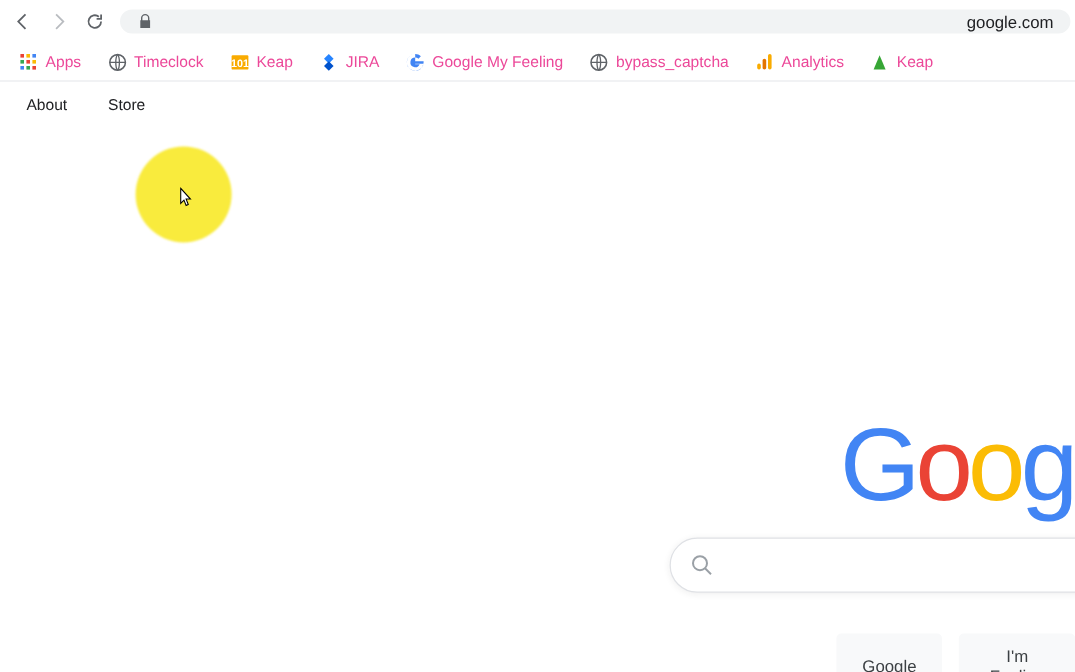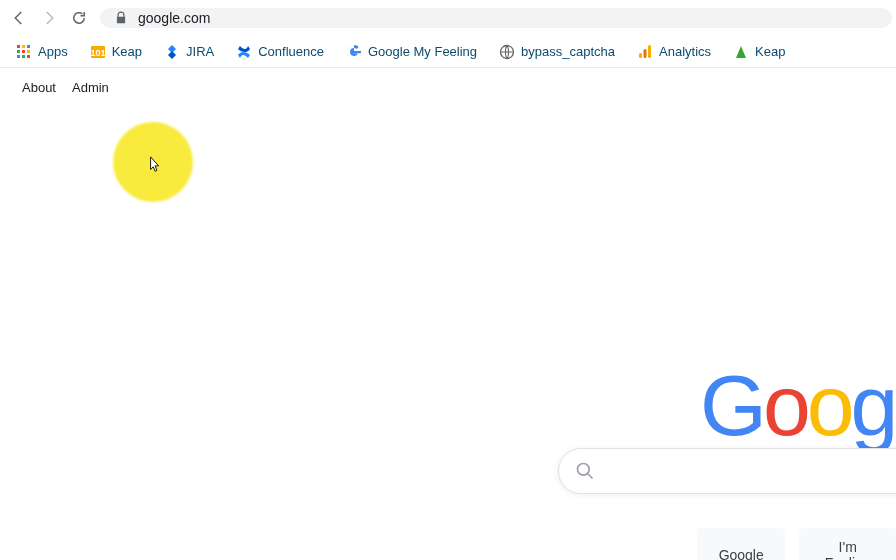--- a/index.html
+++ b/index.html
@@ -3,37 +3,37 @@
 <meta charset="utf-8">
 <style>
   * { margin:0; padding:0; box-sizing:border-box; font-family:Arial,Helvetica,sans-serif; }
   body { width:896px; height:560px; background:#fff; overflow:hidden; position:relative; }
 
   
   .chrome-top { height:36px; display:flex; align-items:center; padding:0 4px; background:#fff; }
   .nav-btn { width:30px; height:30px; display:flex; align-items:center; justify-content:center; border-radius:50%; cursor:pointer; }
   .nav-btn.disabled { color:#9aa0a6; cursor:default; }
   .nav-btn:not(.disabled){ color:#5f6368; }
-  .addr { flex:1; height:20px; margin-left:6px; background:#f1f3f4; border-radius:15px; display:flex; align-items:center; padding:0 14px; gap:10px; font-size:14px; color:#202124; cursor:text; }
+  .addr { flex:1; height:20px; margin-left:6px; background:#f1f3f4; border-radius:15px; display:flex; align-items:center; padding:0 14px; gap:10px; font-size:14px; color:#202124; cursor:text;justify-content:space-between; }
   .lock { width:14px; height:14px; color:#5f6368; }
   .addr-text { color:#202124; }
 
   .bookmarks { height:32px; display:flex; align-items:center; padding:0 8px; gap:6px; background:#fff; border-bottom:1px solid #e8eaed; }
-  .bm { display:flex; align-items:center; gap:6px; padding:4px 8px; border-radius:4px; cursor:pointer; font-size:13px; color:#0c4a6e; white-space:nowrap; }
+  .bm { display:flex; align-items:center; gap:6px; padding:4px 8px; border-radius:4px; cursor:pointer; font-size:13px; color:#ec4899; white-space:nowrap; }
   .bm-icon { width:16px; height:16px; display:flex; align-items:center; justify-content:center; flex-shrink:0; }
 
   
   .page { position:relative; height:calc(560px - 68px); }
-  .toplinks { position:absolute; top:12px; left:22px; display:flex; gap:16px; }
+  .toplinks { position:absolute; top:12px; left:22px; display:flex; gap:34px; }
   .toplinks a { font-size:13px; color:#202124; text-decoration:none; cursor:pointer; }
 
   .highlight { position:absolute; top:54px; left:113px; width:80px; height:80px; border-radius:50%; background:#f9eb3d; filter:blur(1px); }
   .cursor { position:absolute; top:88px; left:149px; width:14px; height:18px; }
 
-  .logo { position:absolute; top:288px; left:700px; font-size:86px; font-weight:400; letter-spacing:-4px; font-family:Arial,sans-serif; }
+  .logo { position:absolute; top:271px; left:700px; font-size:86px; font-weight:400; letter-spacing:-4px; font-family:Arial,sans-serif; }
   .lg-g1{color:#4285F4;} .lg-o1{color:#EA4335;} .lg-o2{color:#FBBC05;} .lg-g2{color:#4285F4;}
 
   .searchbox { position:absolute; top:380px; left:558px; height:46px; width:600px; border:1px solid #dfe1e5; border-radius:24px; background:#fff; display:flex; align-items:center; padding:0 16px; box-shadow:0 1px 6px rgba(32,33,36,.08); }
   .searchbox svg { color:#9aa0a6; width:20px; height:20px; }
 
   .btnrow { position:absolute; top:460px; left:697px; display:flex; gap:14px; }
   .gbtn { background:#f8f9fa; border:1px solid #f8f9fa; border-radius:4px; color:#3c4043; font-size:14px; padding:10px 18px; cursor:pointer; }
 </style>
 </head>
 <body>
@@ -78,43 +78,43 @@
             <rect x="6" y="11" width="3" height="3" fill="#34A853"></rect>
             <rect x="11" y="11" width="3" height="3" fill="#EA4335"></rect>
           </g>
         </svg>
     </span>
     <span>Apps</span>
   </div>
   <div class="bm">
     <span class="bm-icon">
         <svg width="16" height="16" viewBox="0 0 16 16">
+          <circle cx="8" cy="8" r="6.5" fill="none" stroke="#5f6368" stroke-width="1.3"></circle>
+          <path d="M1.5 8h13M8 1.5c2 2 2 11 0 13M8 1.5c-2 2-2 11 0 13" fill="none" stroke="#5f6368" stroke-width="1.1"></path>
+        </svg>
+      </span>
+    <span>Timeclock</span>
+  </div>
+  <div class="bm">
+    <span class="bm-icon">
+        <svg width="16" height="16" viewBox="0 0 16 16">
           <rect x="1" y="2" width="14" height="12" rx="1" fill="#F9AB00"></rect>
           <text x="8" y="12" text-anchor="middle" font-size="9" font-weight="bold" fill="#fff">101</text>
         </svg>
       </span>
     <span>Keap</span>
   </div>
   <div class="bm">
     <span class="bm-icon">
         <svg width="16" height="16" viewBox="0 0 16 16">
           <path d="M8 1l4 4-4 4-4-4z" fill="#2684FF"></path>
           <path d="M8 7l4 4-4 4-4-4z" fill="#0052CC"></path>
         </svg>
       </span>
     <span>JIRA</span>
-  </div>
-  <div class="bm">
-    <span class="bm-icon">
-        <svg width="16" height="16" viewBox="0 0 16 16">
-          <path d="M2 11c3-5 9-3 12 0l-2 3c-3-3-6-5-8 0z" fill="#2684FF"></path>
-          <path d="M14 5c-3 5-9 3-12 0l2-3c3 3 6 5 8 0z" fill="#0052CC"></path>
-        </svg>
-      </span>
-    <span>Confluence</span>
   </div>
   <div class="bm">
     <span class="bm-icon">
         <svg width="16" height="16" viewBox="0 0 16 16">
           <path d="M8 1a7 7 0 1 0 6.9 8.2H8V7h7v1a7 7 0 0 1-7 7 7 7 0 0 1 0-14c1.9 0 3.5.7 4.7 1.9l-2 2A4 4 0 0 0 8 4a4 4 0 1 0 3.7 5.5H8" fill="#4285F4"></path>
         </svg>
       </span>
     <span>Google My Feeling</span>
   </div>
   <div class="bm">
@@ -144,21 +144,21 @@
       </span>
     <span>Keap</span>
   </div>
 
 </div>
 
 <div class="page">
 
   <div class="toplinks">
     <a>About</a>
-    <a>Admin</a>
+    <a>Store</a>
   </div>
 
   <div class="highlight"></div>
   <svg class="cursor" viewBox="0 0 14 20">
     <path d="M1 1l0 14 3-3 2 5 2-1-2-5 4 0z" fill="#fff" stroke="#000" stroke-width="1"></path>
   </svg>
 
   <div class="logo">
     <span class="lg-g1">G</span><span class="lg-o1">o</span><span class="lg-o2">o</span><span class="lg-g2">g</span>
   </div>

